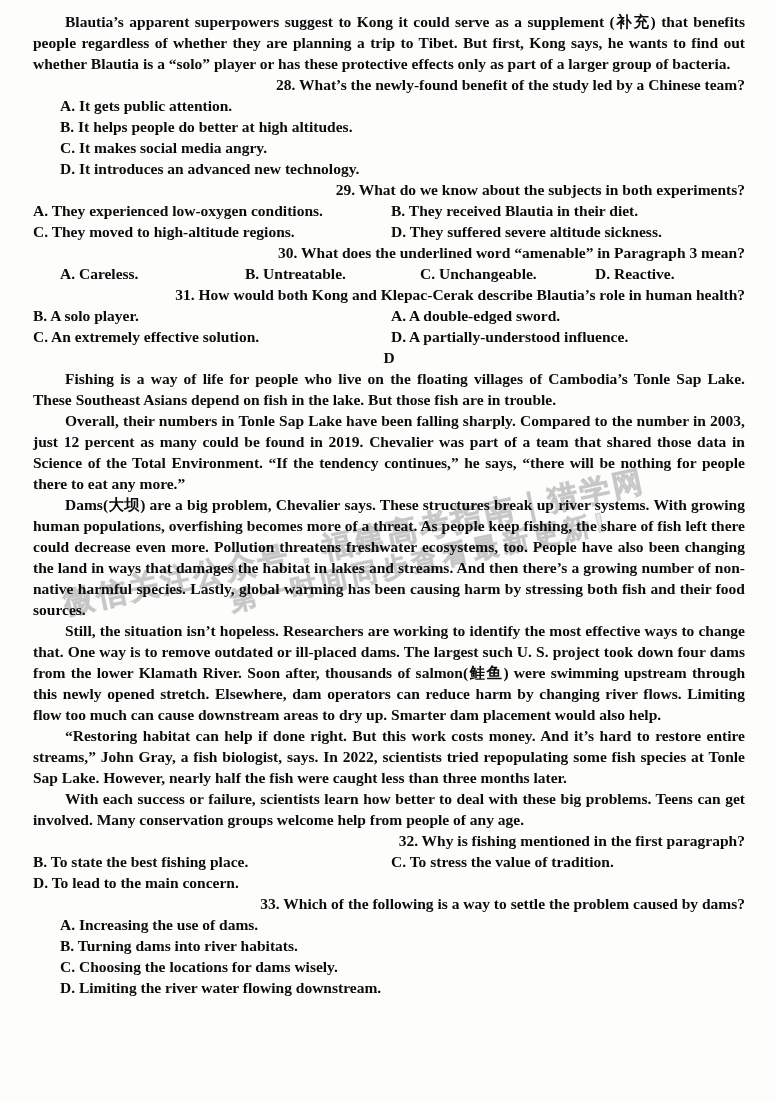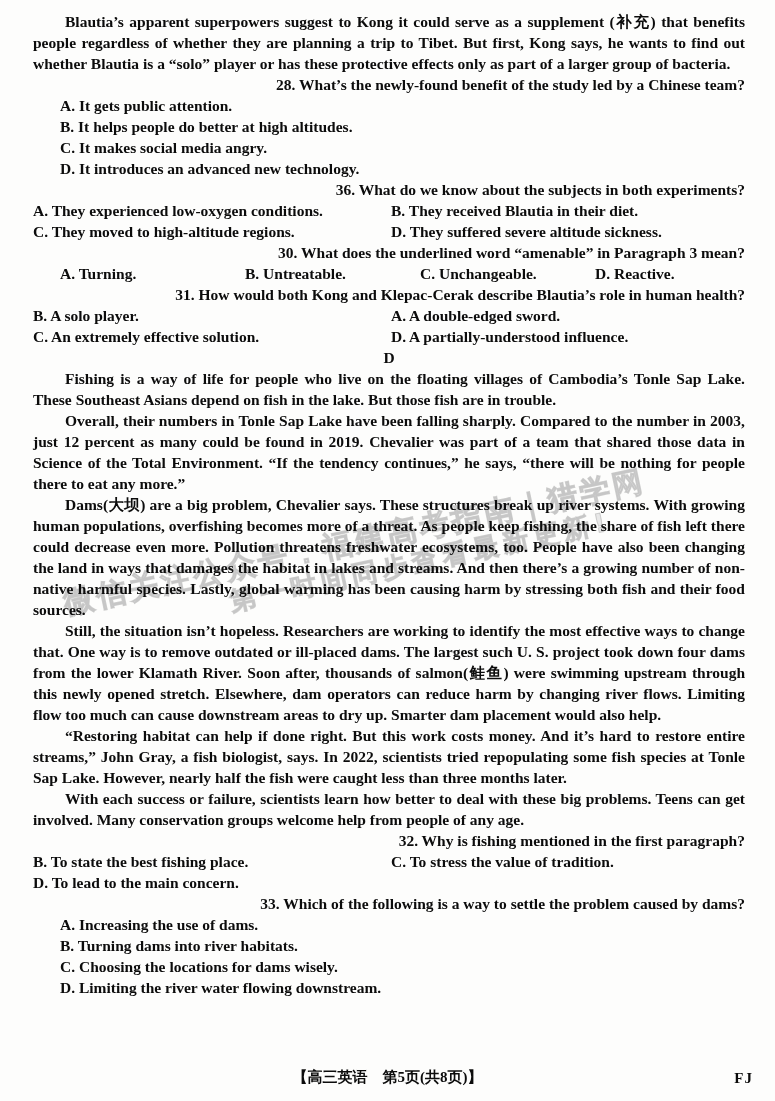--- a/index.html
+++ b/index.html
@@ -90,33 +90,33 @@
       <div class="q-line">28. What’s the newly-found benefit of the study led by a Chinese team?</div>
       <div class="opts-stack">
         <div class="opt">A. It gets public attention.</div>
         <div class="opt">B. It helps people do better at high altitudes.</div>
         <div class="opt">C. It makes social media angry.</div>
         <div class="opt">D. It introduces an advanced new technology.</div>
       </div>
     </div>
 
     <div class="q">
-      <div class="q-line">36. What do we know about the subjects in both experiments?</div>
+      <div class="q-line">29. What do we know about the subjects in both experiments?</div>
       <div class="opts-grid">
         <div class="opt">A. They experienced low-oxygen conditions.</div>
         <div class="opt">B. They received Blautia in their diet.</div>
         <div class="opt">C. They moved to high-altitude regions.</div>
         <div class="opt">D. They suffered severe altitude sickness.</div>
       </div>
     </div>
 
     <div class="q">
       <div class="q-line">30. What does the underlined word “amenable” in Paragraph 3 mean?</div>
       <div class="opts-row">
-        <div class="opt">A. Turning.</div>
+        <div class="opt">A. Careless.</div>
         <div class="opt">B. Untreatable.</div>
         <div class="opt">C. Unchangeable.</div>
         <div class="opt">D. Reactive.</div>
       </div>
     </div>
 
     <div class="q">
       <div class="q-line">31. How would both Kong and Klepac-Cerak describe Blautia’s role in human health?</div>
       <div class="opts-grid">
         <div class="opt">B. A solo player.</div>
@@ -149,18 +149,14 @@
       <div class="opts-stack">
         <div class="opt">A. Increasing the use of dams.</div>
         <div class="opt">B. Turning dams into river habitats.</div>
         <div class="opt">C. Choosing the locations for dams wisely.</div>
         <div class="opt">D. Limiting the river water flowing downstream.</div>
       </div>
     </div>
 
   </div>
 
-  <div class="footer">
-    <span>【高三英语　第5页(共8页)】</span>
-    <span class="footer-code">FJ</span>
-  </div>
 
 </div>
 
 </body></html>

